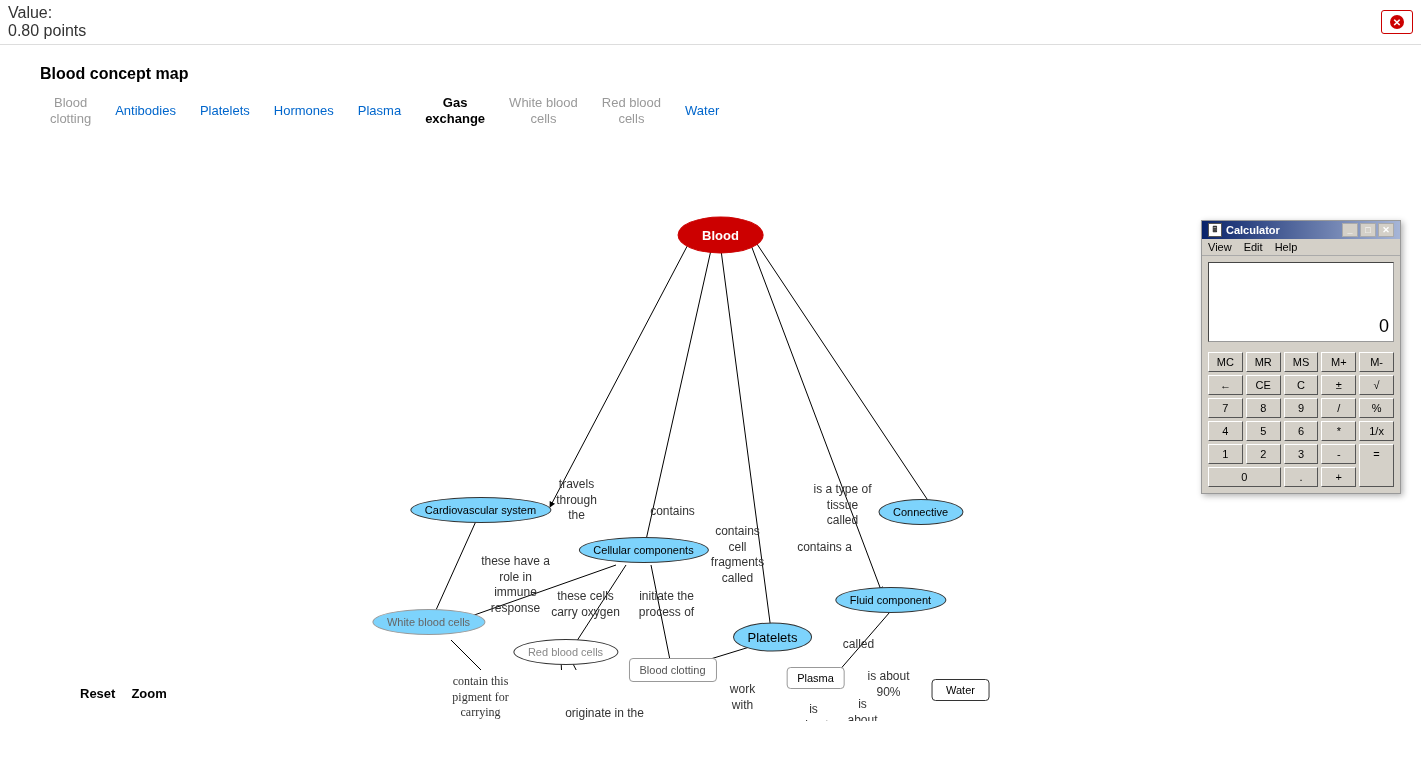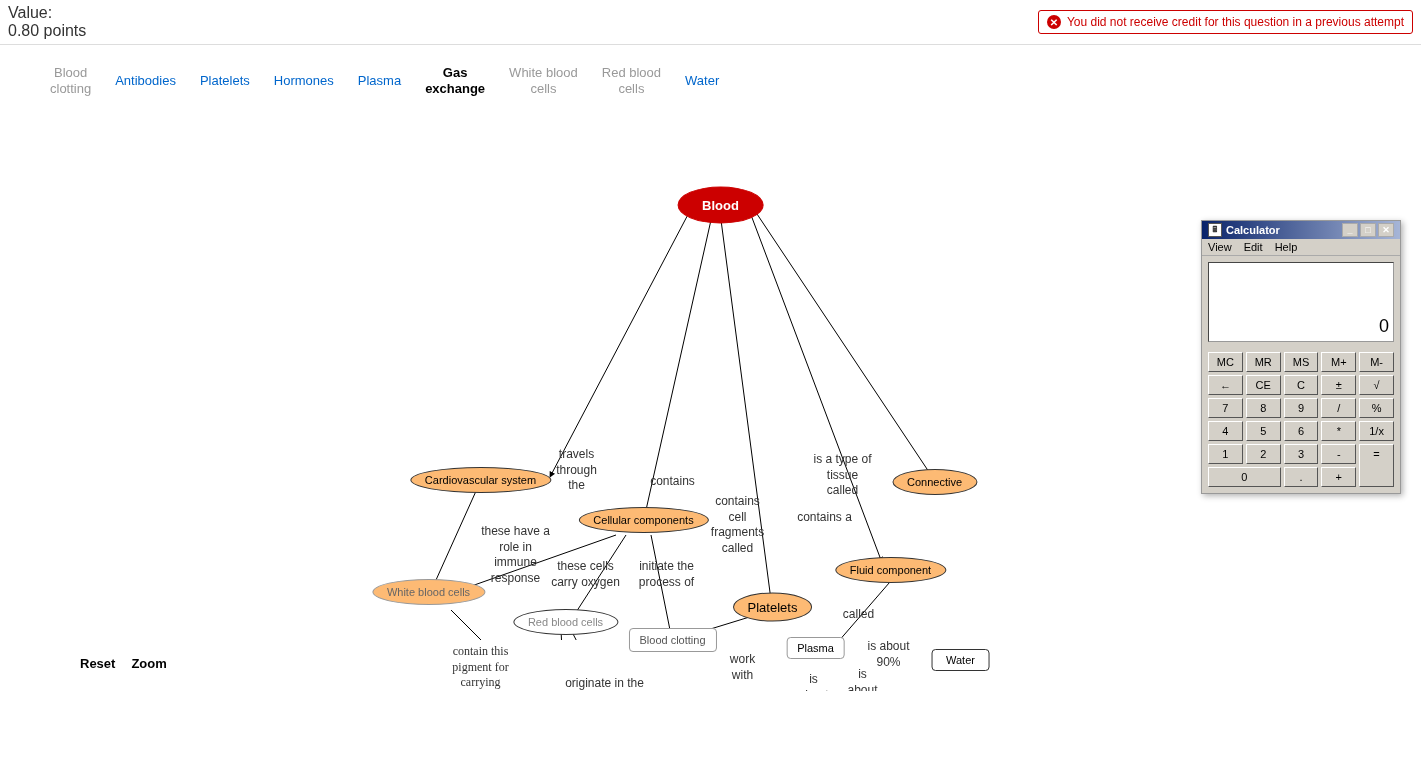--- a/index.html
+++ b/index.html
@@ -76,21 +76,21 @@
     .node {
       position: absolute;
       text-align: center;
       font-size: 11px;
       transform: translate(-50%, -50%);
     }
     .node.ellipse {
       border: 1.5px solid #333;
       border-radius: 50%;
       padding: 6px 14px;
-      background: #fdba74;
+      background: #7dd3fc;
       white-space: nowrap;
     }
     .node.ellipse.red-fill {
       background: #cc0000;
       color: #fff;
       border-color: #cc0000;
       font-size: 13px;
       font-weight: bold;
       padding: 10px 24px;
     }
@@ -216,25 +216,25 @@
 </head>
 <body>
 
 <div class="top-bar">
   <div class="question-info">
     <div>Value:</div>
     <div>0.80 points</div>
   </div>
   <div class="error-badge">
     <div class="error-icon">✕</div>
-    <span>You did not receive credit for this question in a previous attempt</span>
   </div>
 </div>
 
 <div class="main-content">
+  <div class="question-title">Blood concept map</div>
 
   <div class="terms-bar">
     <div class="term" style="color:#999;">Blood<br>clotting</div>
     <div class="term available">Antibodies</div>
     <div class="term available">Platelets</div>
     <div class="term available">Hormones</div>
     <div class="term available">Plasma</div>
     <div class="term bold-available">Gas<br>exchange</div>
     <div class="term" style="color:#999;">White blood<br>cells</div>
     <div class="term" style="color:#999;">Red blood<br>cells</div>
@@ -292,21 +292,21 @@
         <marker id="arrow" markerWidth="6" markerHeight="6" refX="3" refY="3" orient="auto">
           <path d="M0,0 L0,6 L6,3 z" fill="#000"></path>
         </marker>
       </defs>
     </svg>
 
     <div class="node ellipse red-fill" style="left:460px;top:85px;">
       <span>Blood</span>
     </div>
 
-    <div class="node ellipse" style="left:674px;top:362px;">
+    <div class="node ellipse" style="left:660px;top:362px;">
       <span>Connective</span>
     </div>
 
     <div class="node ellipse" style="left:220px;top:360px; min-width:90px;">
       <span>Cardiovascular
 system</span>
     </div>
 
     <div class="node ellipse" style="left:383px;top:400px;">
       <span>Cellular

